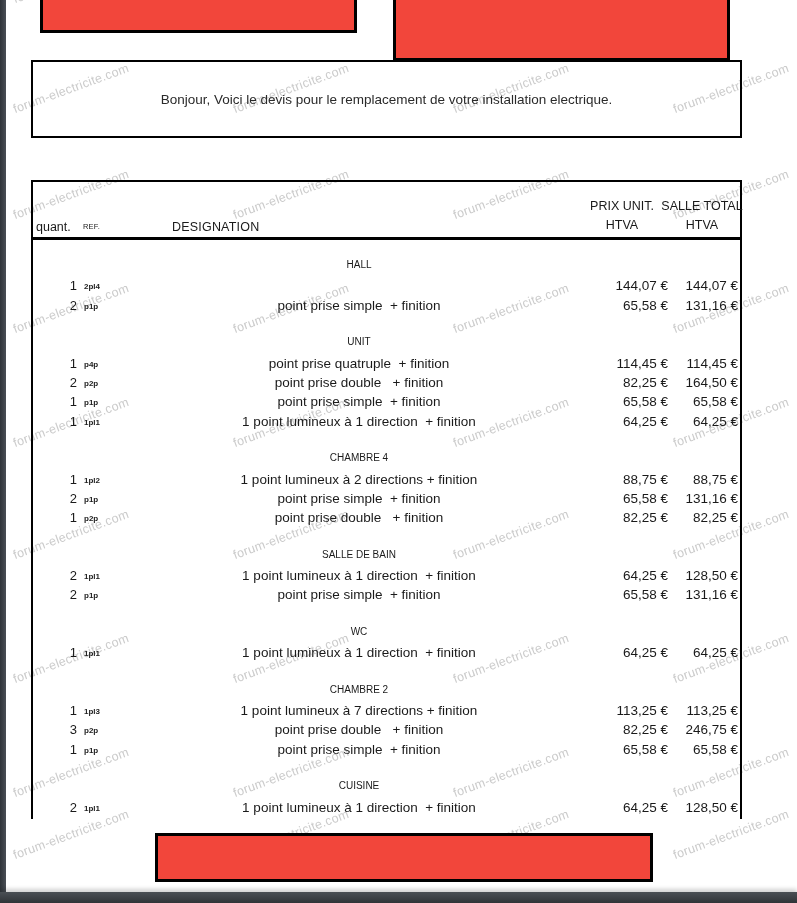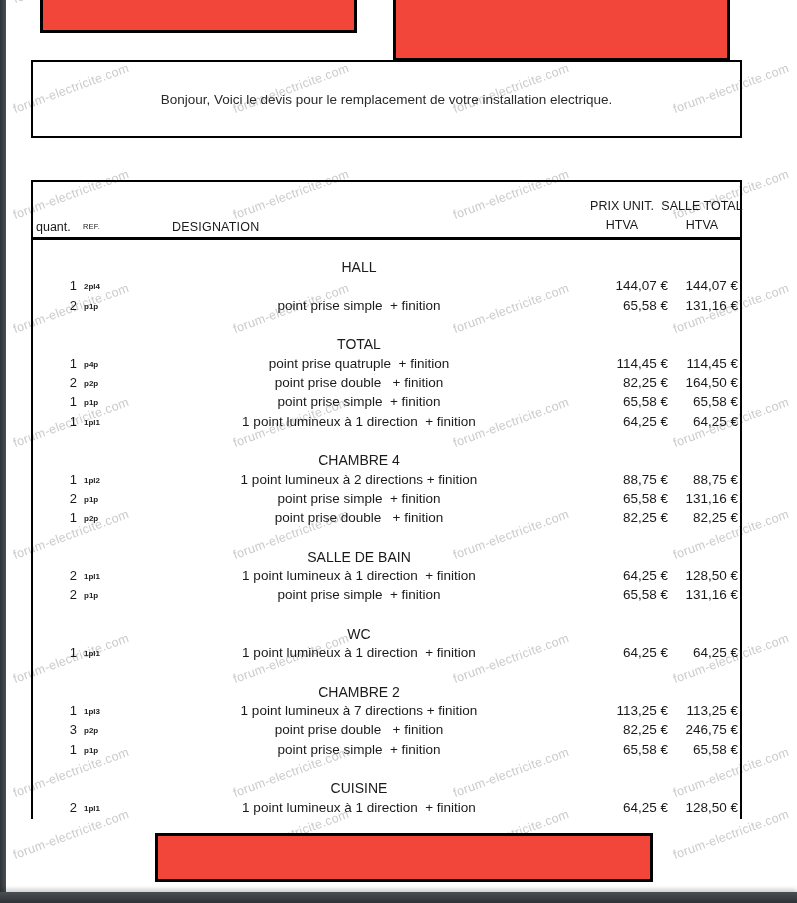--- a/index.html
+++ b/index.html
@@ -41,21 +41,21 @@
   .h-unit{left:529px;margin-top:28px;}
   .h-total{left:609px;}
 
   #q-body{position:relative;}
   .section{margin-top:19px;}
   .section:first-child{margin-top:18px;}
   .row{position:relative;height:19.4px;font-size:13.5px;}
   .c-quant{position:absolute;left:0;top:1px;width:44px;text-align:right;font-size:13px;}
   .c-ref{position:absolute;left:51px;top:5px;font-size:8px;font-weight:bold;color:#222;}
   .c-desig{position:absolute;left:91px;top:1px;width:470px;text-align:center;white-space:pre;}
-  .title-row .c-desig{font-size:14px;text-align:center;}
+  .title-row .c-desig{font-size:10px;text-align:center;}
   .c-unit{position:absolute;left:485px;top:1px;width:150px;text-align:right;}
   .c-total{position:absolute;left:637px;top:1px;width:68px;text-align:right;}
 </style>
 </head>
 <body>
 
 <div id="stage">
 
   <div id="wm-layer">
       <span class="wm" style="left: 16px; top: -8px;">forum-electricite.com</span>
@@ -131,21 +131,21 @@
           <div class="row">
             <span class="c-quant">2</span>
             <span class="c-ref">p1p</span>
             <span class="c-desig">point prise simple  + finition</span>
             <span class="c-unit">65,58 €</span>
             <span class="c-total">131,16 €</span>
           </div>
         </div>
         <div class="section">
           <div class="row title-row">
-            <span class="c-desig">TOTAL</span>
+            <span class="c-desig">UNIT</span>
           </div>
           <div class="row">
             <span class="c-quant">1</span>
             <span class="c-ref">p4p</span>
             <span class="c-desig">point prise quatruple  + finition</span>
             <span class="c-unit">114,45 €</span>
             <span class="c-total">114,45 €</span>
           </div>
           <div class="row">
             <span class="c-quant">2</span>

